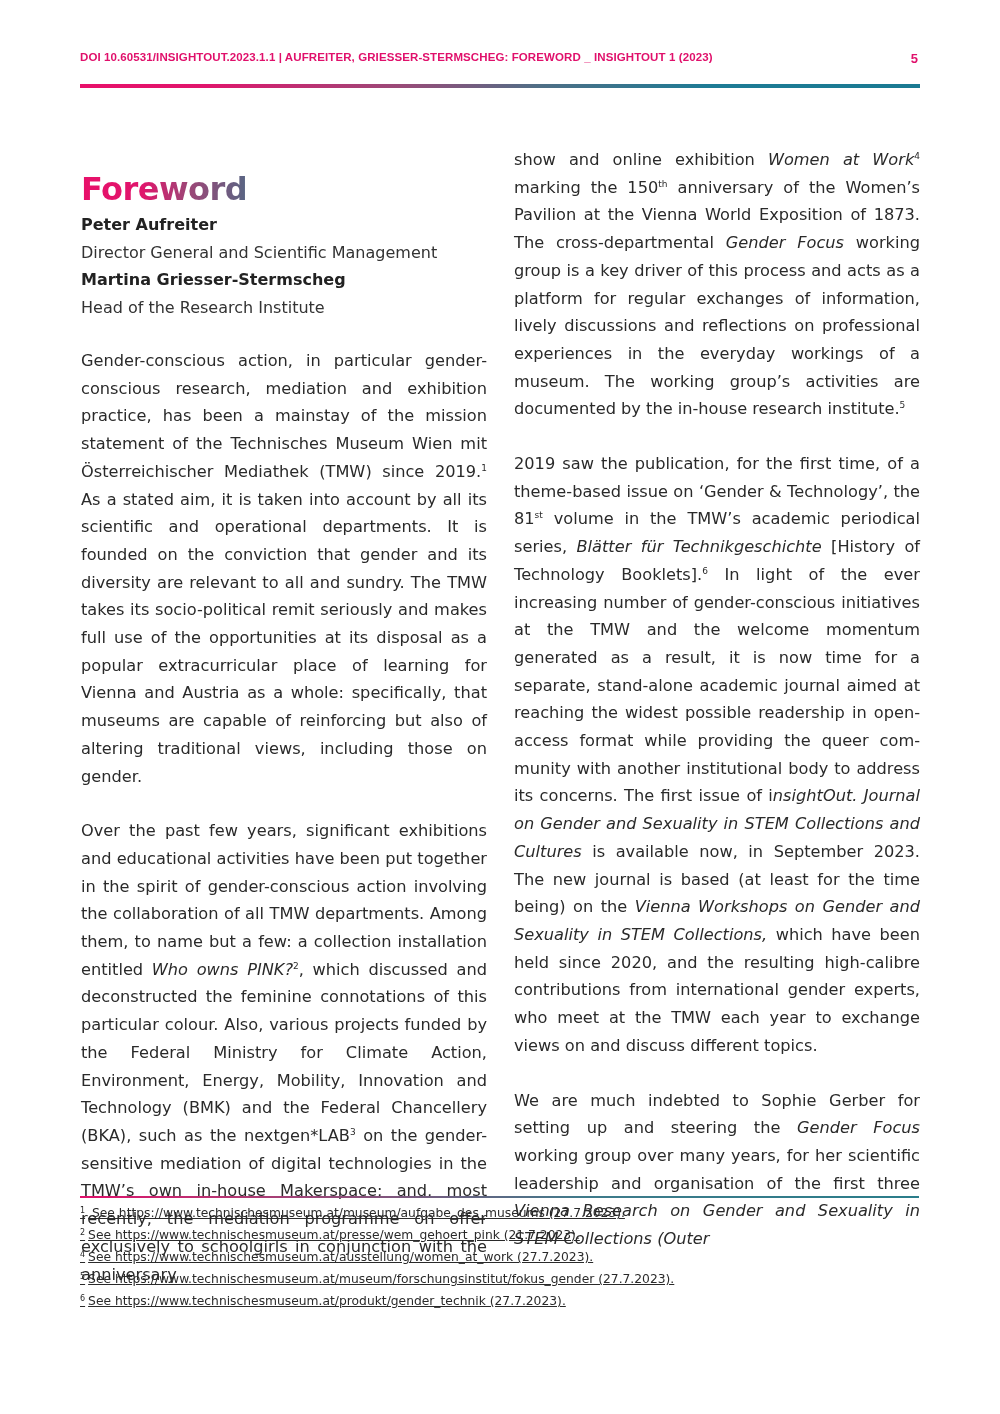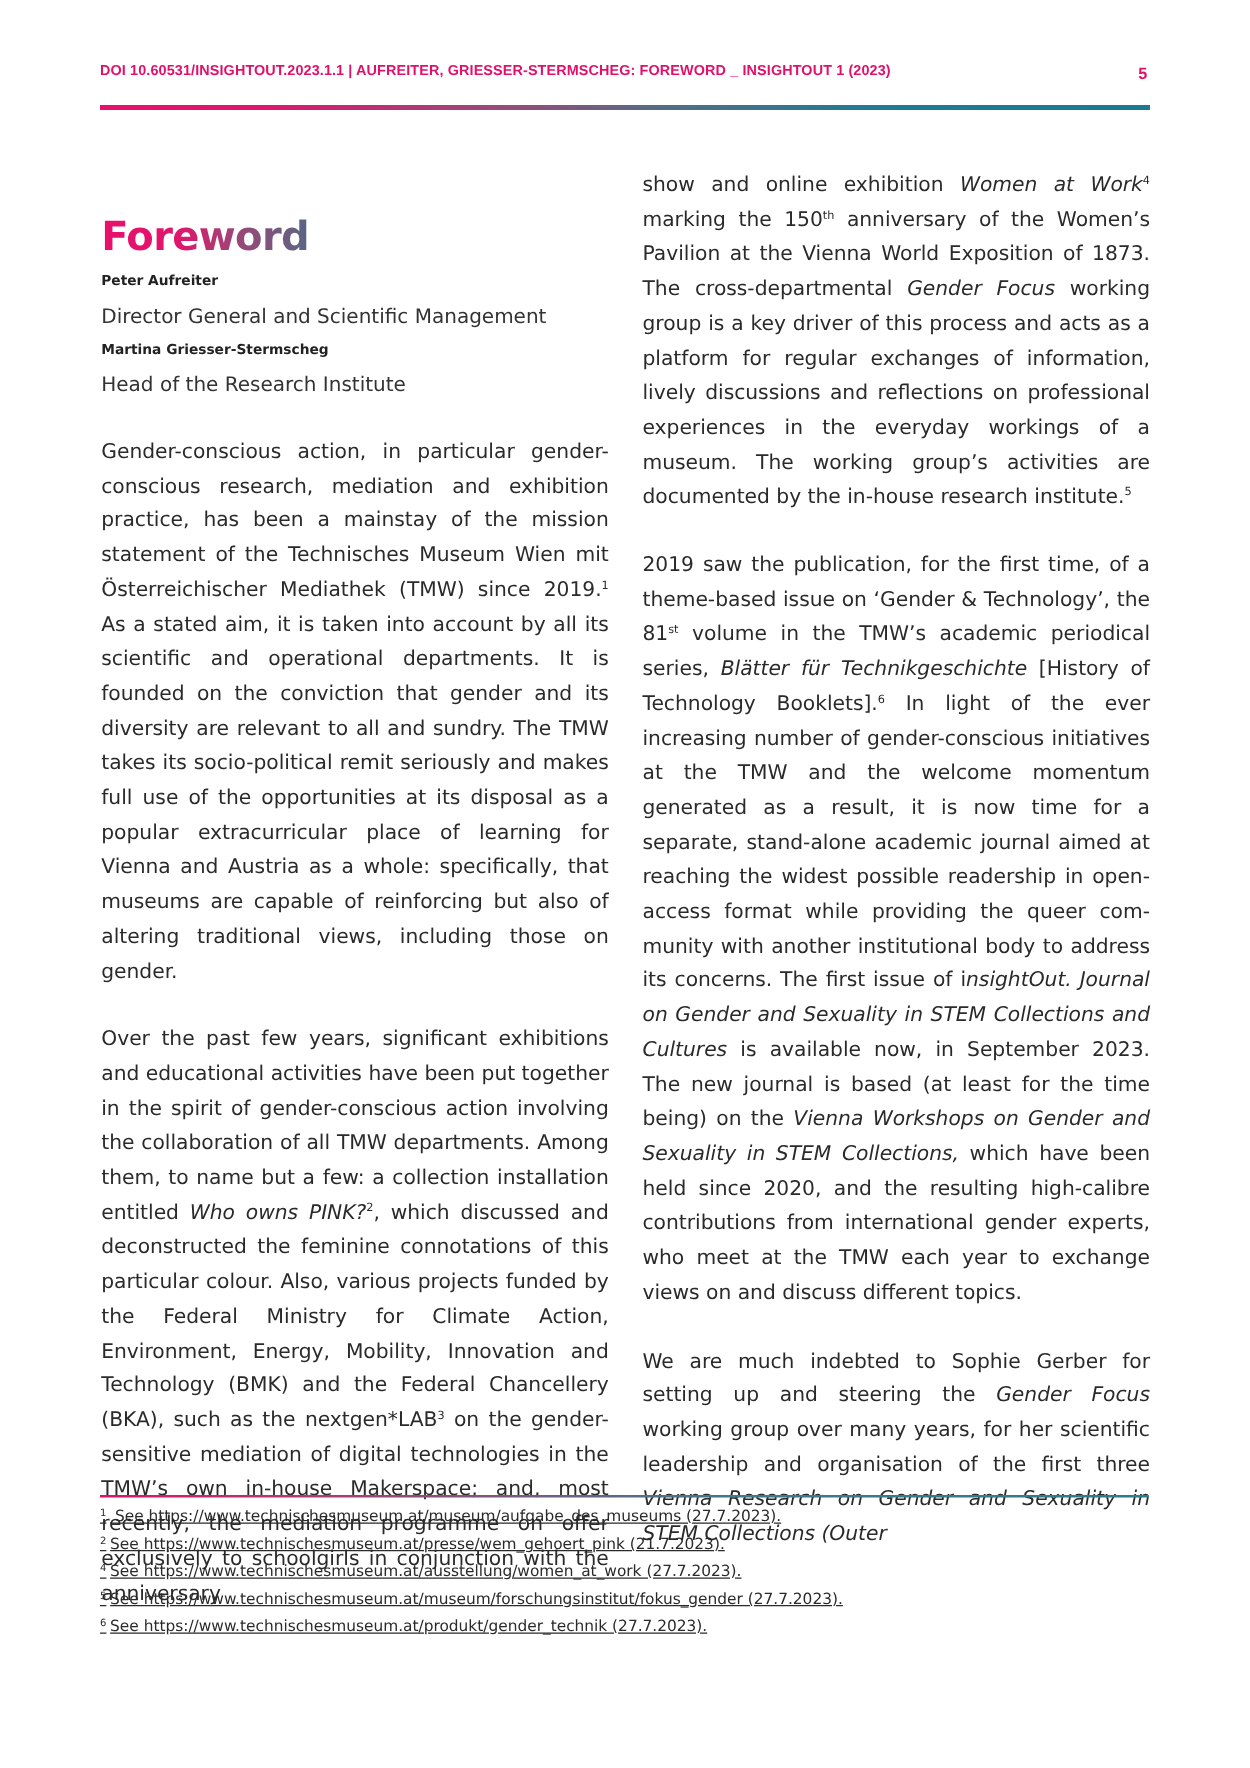--- a/index.html
+++ b/index.html
@@ -7,26 +7,26 @@
          font-family: "DejaVu Sans", sans-serif; color: #2a2a2a; }
   .running-head { position: absolute; left: 80px; top: 51px; width: 840px;
                   font-family: "Liberation Sans", sans-serif; font-weight: bold;
                   font-size: 11.5px; color: #e0106b; letter-spacing: 0.1px; }
   .running-head .page-num { position: absolute; right: 2px; top: 0; font-size: 13px; }
   .head-rule { position: absolute; left: 80px; top: 84px; width: 840px; height: 4px;
                background: linear-gradient(to right, #e8106a 0%, #e0156c 15%, #9a4a78 38%, #4e6f86 55%, #1d7b95 75%, #1a7a92 100%); }
   .col { position: absolute; top: 150px; width: 406px; font-size: 16.2px; line-height: 27.7px;
          text-align: justify; hyphens: manual; }
   .col-left { left: 81px; }
-  .col-right { left: 514px; top: 134px; }
+  .col-right { left: 514px; top: 146px; }
   .title { font-family: "DejaVu Sans", sans-serif; font-weight: bold; font-size: 32px; line-height: 44px;
            margin: 17px 0 0 0; letter-spacing: -0.5px;
            background: linear-gradient(to right, #e8106a 0%, #e0156c 35%, #a04476 60%, #4e6b86 100%);
            -webkit-background-clip: text; background-clip: text; color: transparent; width: 175px; }
-  .author-name { font-weight: bold; font-size: 11px; line-height: 28px; margin: 0; color: #222; }
+  .author-name { font-weight: bold; font-size: 16px; line-height: 28px; margin: 0; color: #222; }
   .author-role { font-size: 16px; line-height: 27px; margin: 0; color: #333; text-align: left; }
   .authors { margin-bottom: 26px; }
   p.body { margin: 0 0 27px 0; }
   sup { font-size: 9px; line-height: 0; vertical-align: 6px; }
   .fn-rule { position: absolute; left: 80px; top: 1196px; width: 839px; height: 1.5px;
              background: linear-gradient(to right, #e0106b 0%, #b03a74 20%, #3e7a8a 60%, #2a7d8a 100%); }
   .footnotes { position: absolute; left: 80px; top: 1202px; width: 840px; font-size: 12.3px;
                line-height: 22px; color: #2a2a2a; }
   .fn { white-space: nowrap; text-decoration: underline; }
   .fn sup { font-size: 8px; vertical-align: 4px; margin-right: 3px; }

